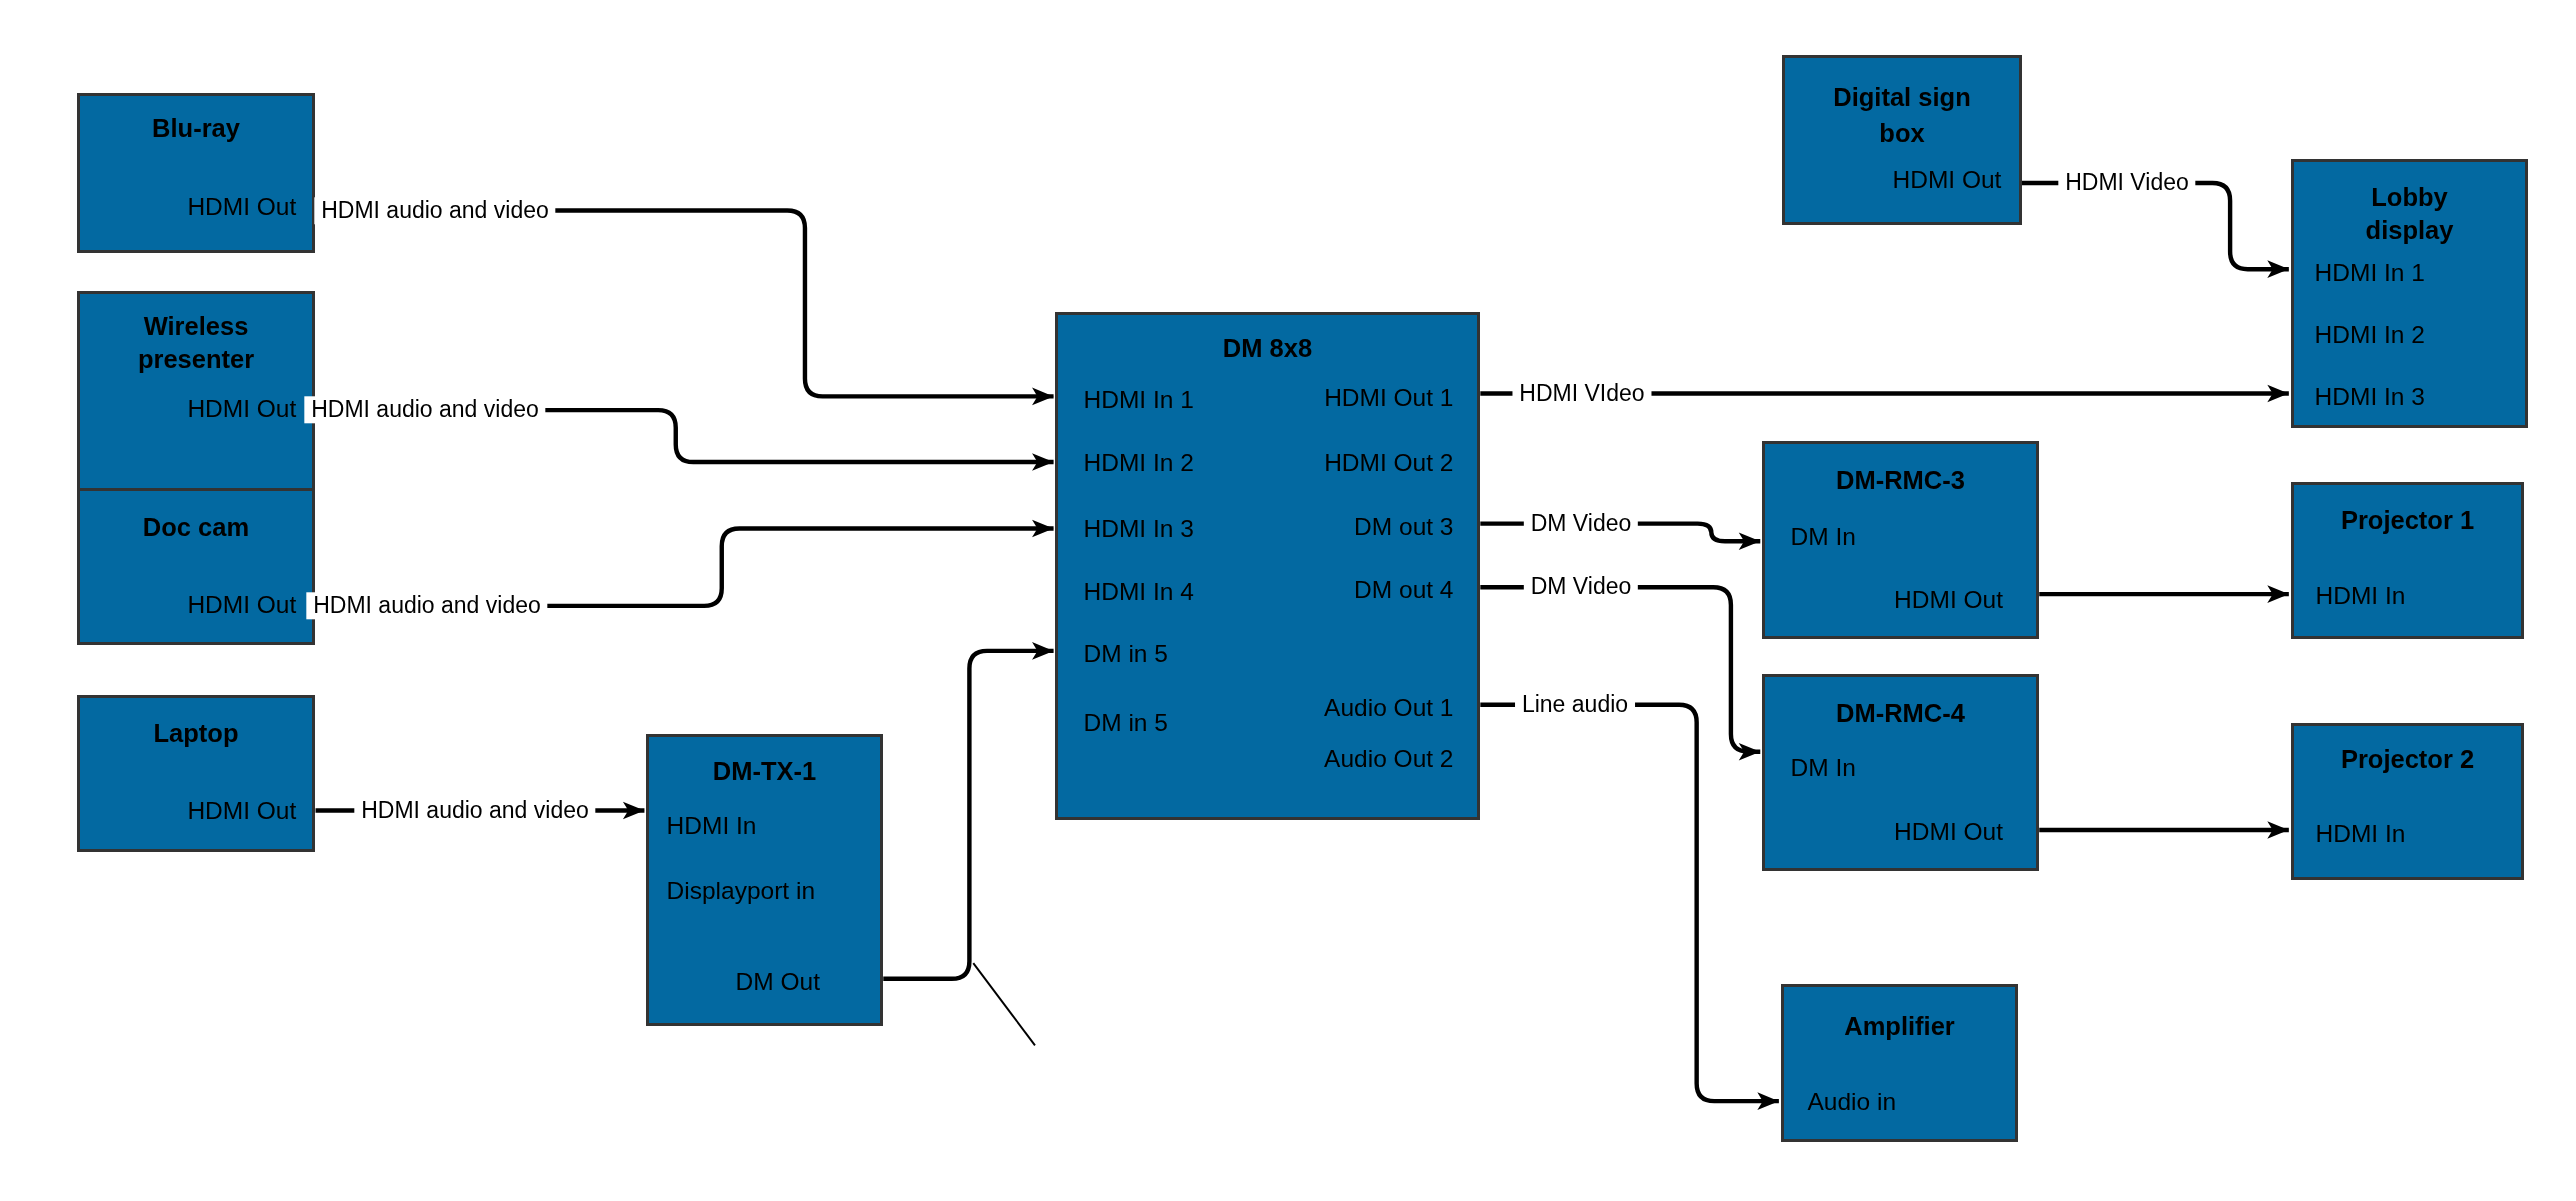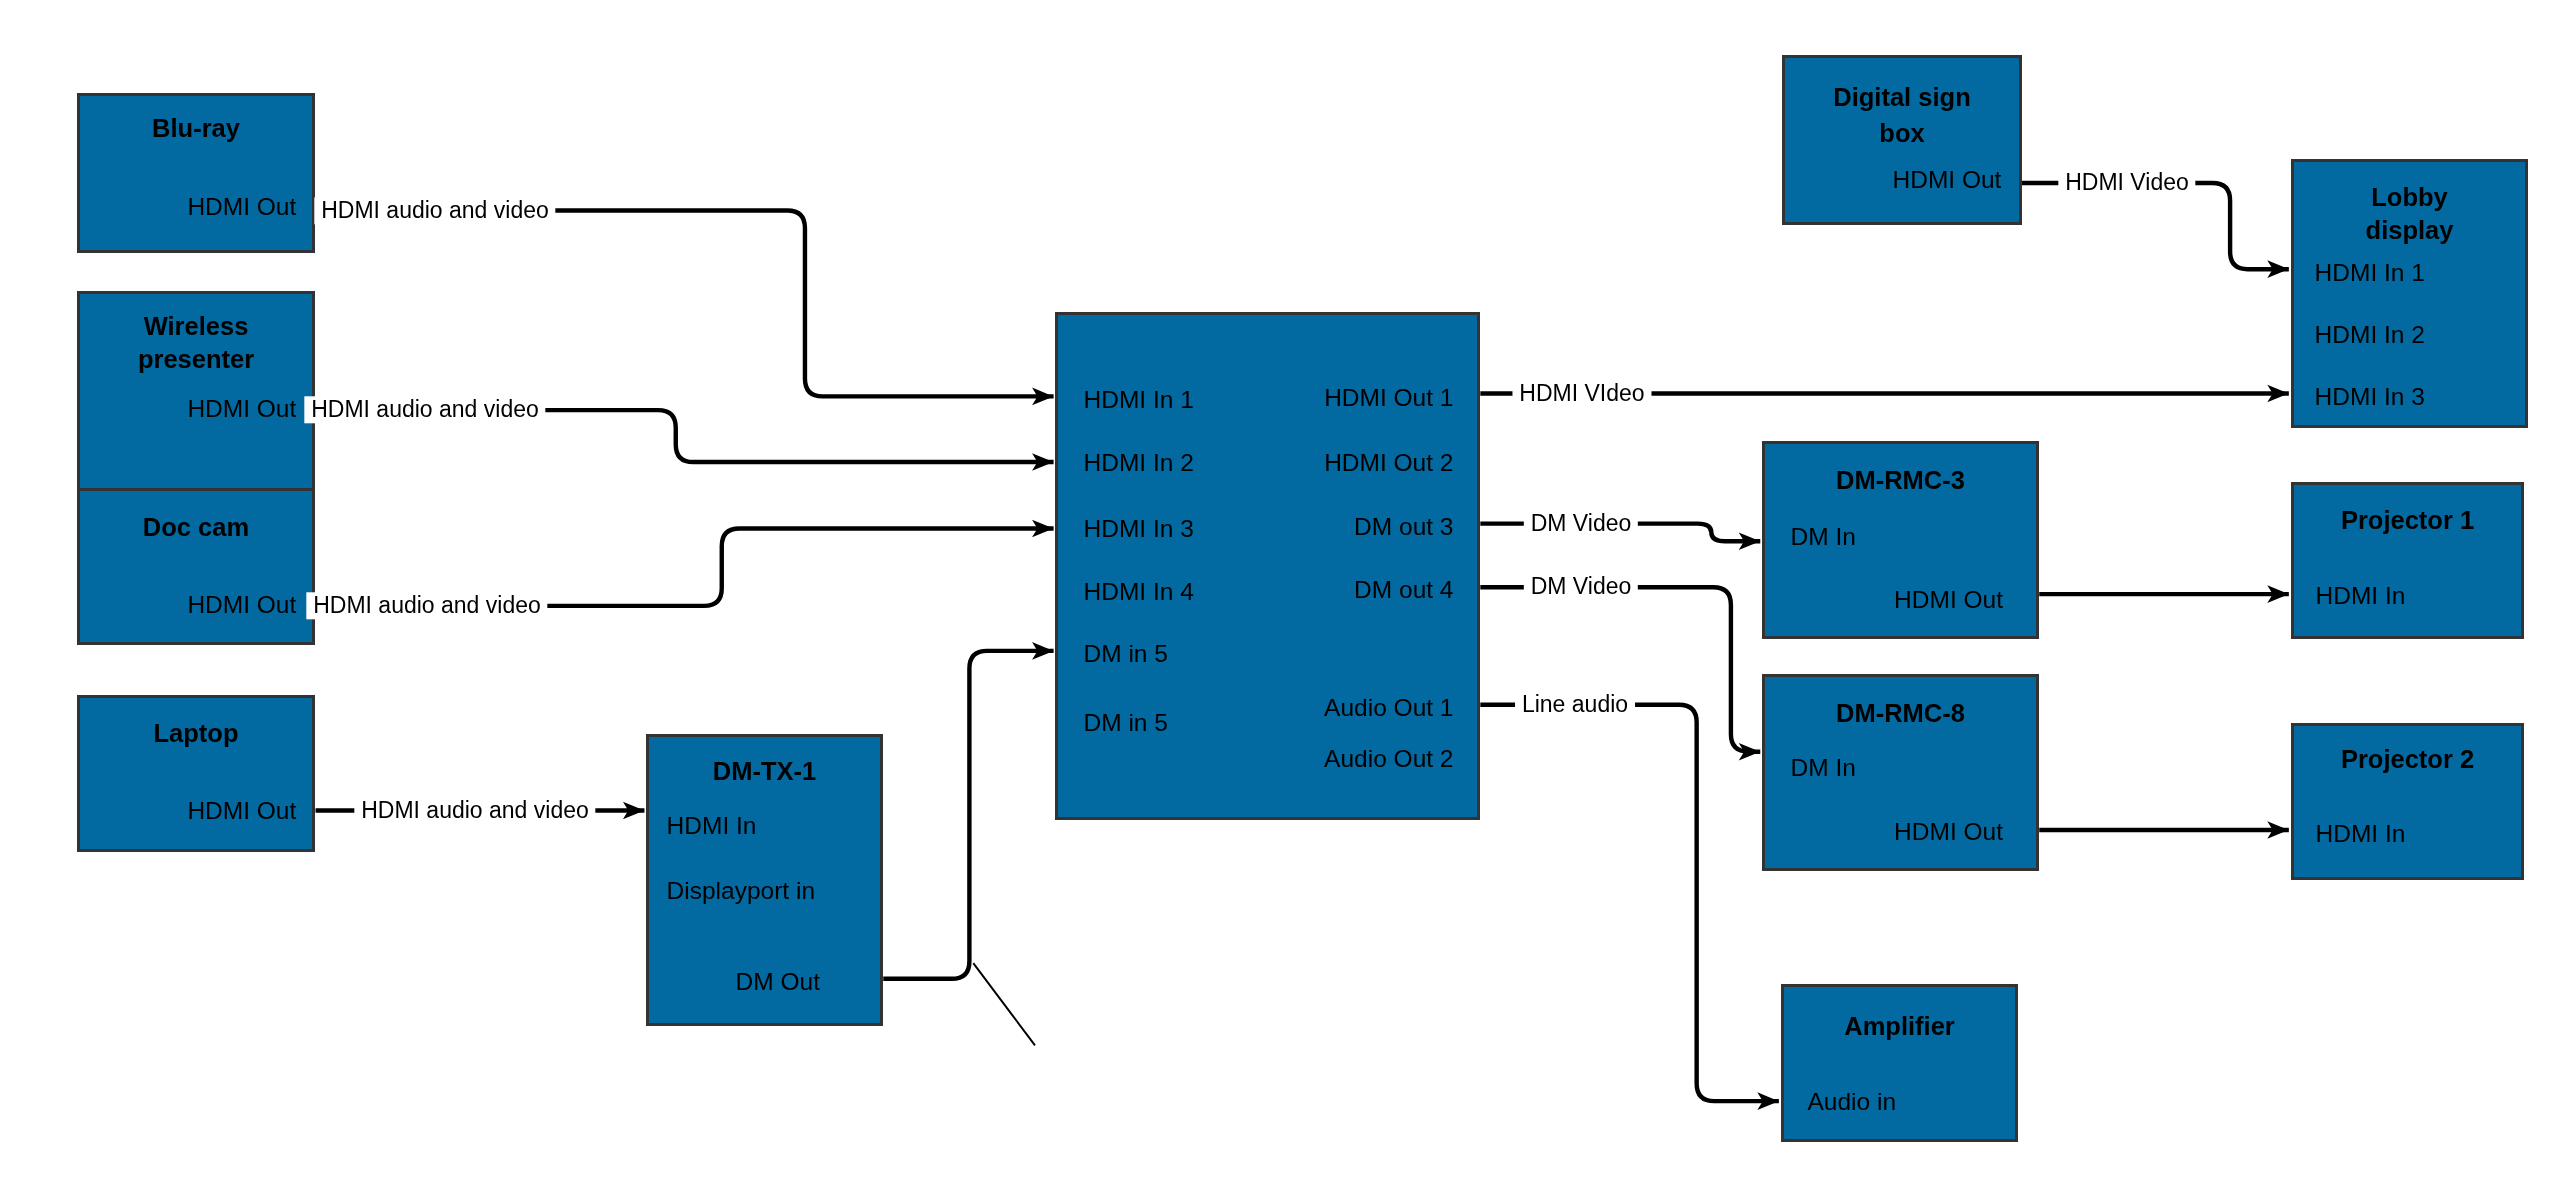--- a/index.html
+++ b/index.html
@@ -79,20 +79,21 @@
   </div>
 
   <div class="node" style="left:646px;top:734px;width:237px;height:292px;">
     <div class="title" style="top:17.6px;">DM-TX-1</div>
     <div class="port pl" style="top:74px;padding-left:17.6px;">HDMI In</div>
     <div class="port pl" style="top:139px;padding-left:17.6px;">Displayport in</div>
     <div class="port pr" style="top:230px;padding-right:60px;">DM Out</div>
   </div>
 
   <div class="node" style="left:1055px;top:312px;width:425px;height:508px;">
+    <div class="title" style="top:16.6px;">DM 8x8</div>
     <div class="port pl" style="top:70px;padding-left:25.5px;">HDMI In 1</div>
     <div class="port pl" style="top:133px;padding-left:25.5px;">HDMI In 2</div>
     <div class="port pl" style="top:199px;padding-left:25.5px;">HDMI In 3</div>
     <div class="port pl" style="top:262px;padding-left:25.5px;">HDMI In 4</div>
     <div class="port pl" style="top:324px;padding-left:25.5px;">DM in 5</div>
     <div class="port pl" style="top:393px;padding-left:25.5px;">DM in 5</div>
     <div class="port pr" style="top:68px;padding-right:23.5px;">HDMI Out 1</div>
     <div class="port pr" style="top:133px;padding-right:23.5px;">HDMI Out 2</div>
     <div class="port pr" style="top:197px;padding-right:23.5px;">DM out 3</div>
     <div class="port pr" style="top:260px;padding-right:23.5px;">DM out 4</div>
@@ -112,21 +113,21 @@
     <div class="port pl" style="top:220px;padding-left:20.6px;">HDMI In 3</div>
   </div>
 
   <div class="node" style="left:1762px;top:441px;width:277px;height:198px;">
     <div class="title" style="top:19.6px;">DM-RMC-3</div>
     <div class="port pl" style="top:78px;padding-left:25.5px;">DM In</div>
     <div class="port pr" style="top:141px;padding-right:33px;">HDMI Out</div>
   </div>
 
   <div class="node" style="left:1762px;top:674px;width:277px;height:197px;">
-    <div class="title" style="top:19.6px;">DM-RMC-8</div>
+    <div class="title" style="top:19.6px;">DM-RMC-4</div>
     <div class="port pl" style="top:76px;padding-left:25.5px;">DM In</div>
     <div class="port pr" style="top:140px;padding-right:33px;">HDMI Out</div>
   </div>
 
   <div class="node" style="left:2291px;top:482px;width:233px;height:157px;">
     <div class="title" style="top:18.6px;">Projector 1</div>
     <div class="port pl" style="top:96px;padding-left:21.5px;">HDMI In</div>
   </div>
 
   <div class="node" style="left:2291px;top:723px;width:233px;height:157px;">

